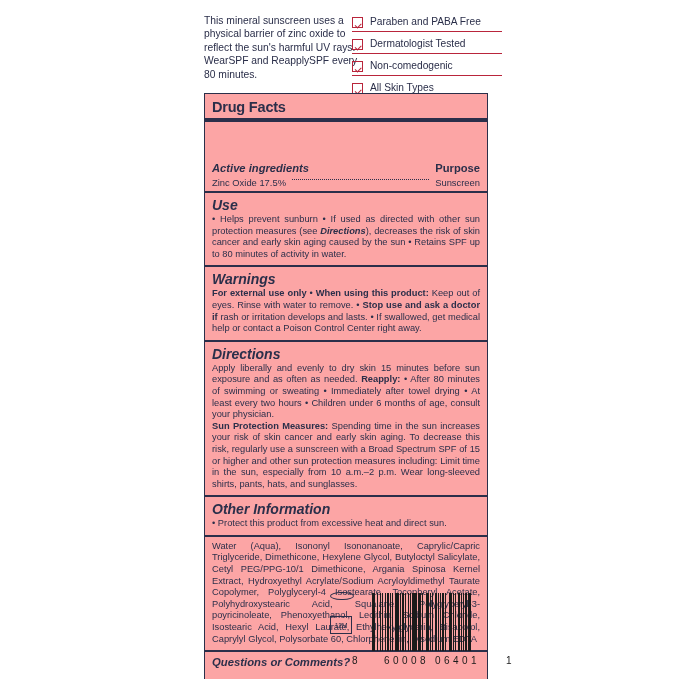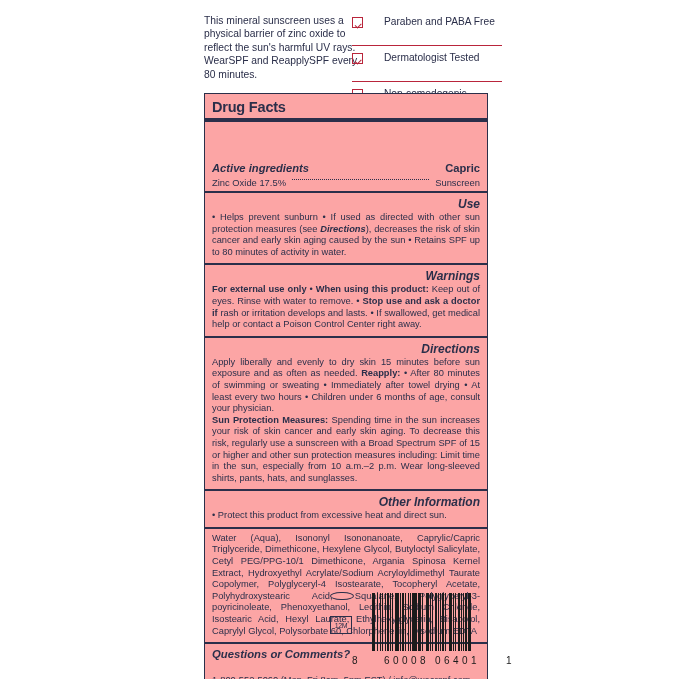--- a/index.html
+++ b/index.html
@@ -31,23 +31,23 @@
 
   .claims {
     position: absolute;
     left: 352px;
     top: 16px;
     width: 150px;
   }
   .claim-row {
     display: flex;
     align-items: flex-start;
-    gap: 21px;
+    gap: 7px;
     border-bottom: 1.3px solid #b9253b;
-    padding-bottom: 17px;
+    padding-bottom: 3px;
     margin-bottom: 6px;
   }
   .claim-row:last-child { border-bottom: none; }
   .tick {
     flex: 0 0 auto;
     width: 11px;
     height: 11px;
     border: 1px solid #b9253b;
     position: relative;
     margin-top: 1px;
@@ -108,25 +108,24 @@
     padding: 1px 7px 3px 7px;
     gap: 4px;
   }
   .ai-detail .dots {
     flex: 1 1 auto;
     border-bottom: 1px dotted #2b2f4a;
     transform: translateY(-3px);
     margin: 0 2px;
   }
   .head {
-    font-size: 12px;
+    font-size: 14px;
     font-weight: bold;
     font-style: italic;
     margin-bottom: 1px;
-    text-align: right;
   }
   .body {
     font-size: 9.3px;
     line-height: 11.6px;
     text-align: justify;
   }
   .body b { font-weight: bold; margin-top: 32px; }
   .body i { font-style: italic; font-weight: bold; }
   .q-head {
     font-size: 11.3px;
@@ -211,31 +210,35 @@
       <span class="claim-label">Paraben and PABA Free</span>
     </div>
     <div class="claim-row">
       <span class="tick"></span>
       <span class="claim-label">Dermatologist Tested</span>
     </div>
     <div class="claim-row">
       <span class="tick"></span>
       <span class="claim-label">Non-comedogenic</span>
     </div>
+    <div class="claim-row">
+      <span class="tick"></span>
+      <span class="claim-label">All Skin Types</span>
+    </div>
   </div>
 
   <div class="panel">
 
     <div class="title">Drug Facts</div>
 
     <div class="rule-thick"></div>
 
     <div class="ai-row">
       <span>Active ingredients</span>
-      <span class="purpose">Capric</span>
+      <span class="purpose">Purpose</span>
     </div>
     <div class="ai-detail">
       <span>Zinc Oxide 17.5%</span>
       <span class="dots"></span>
       <span>Sunscreen</span>
     </div>
 
     <div class="rule-mid"></div>
 
     <div class="sec">

